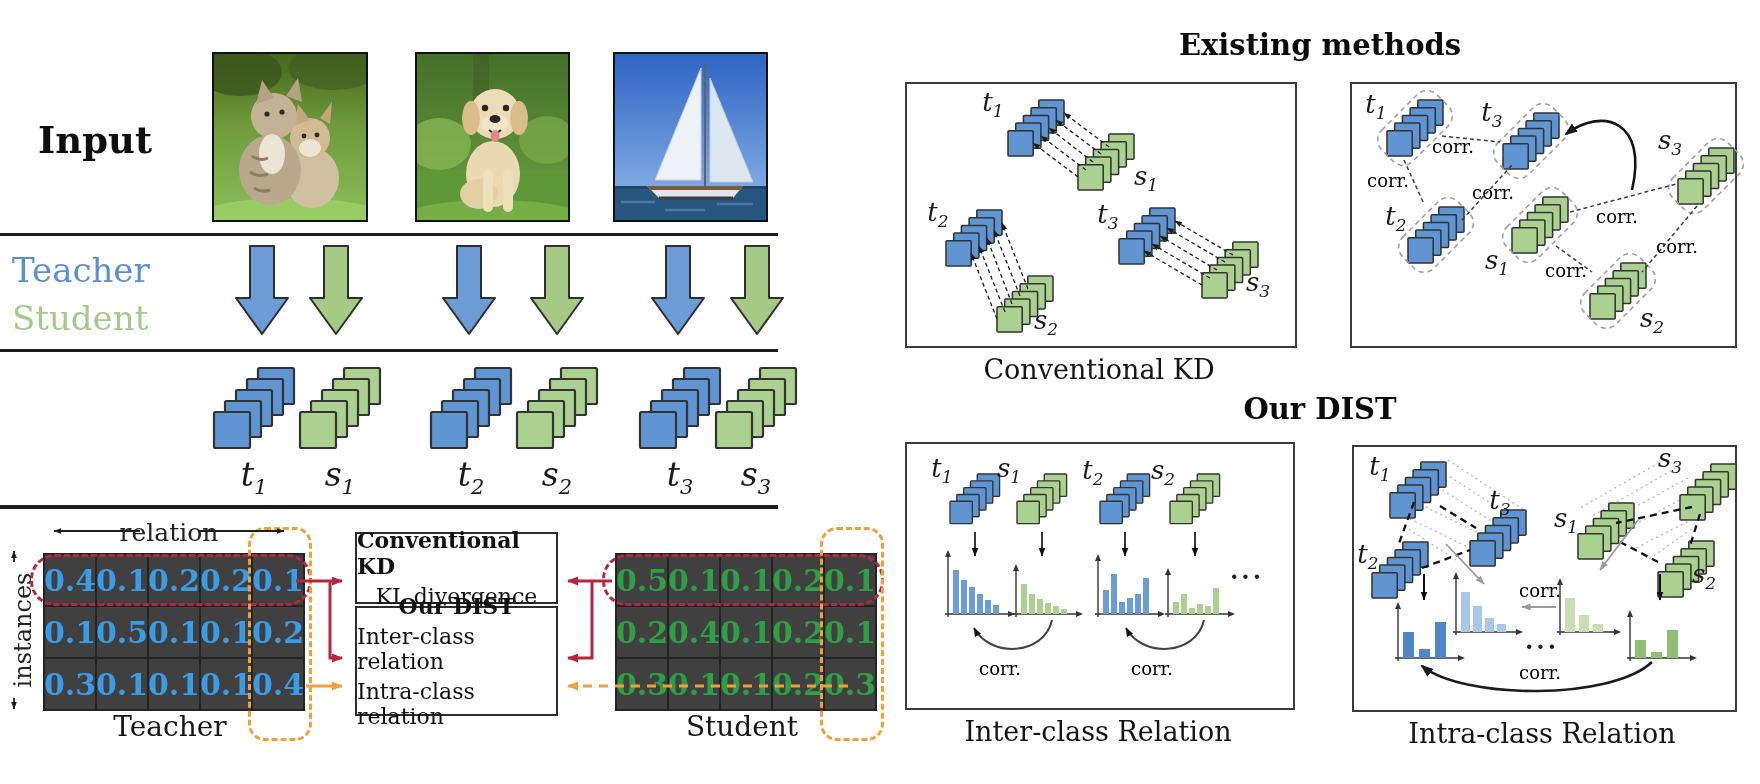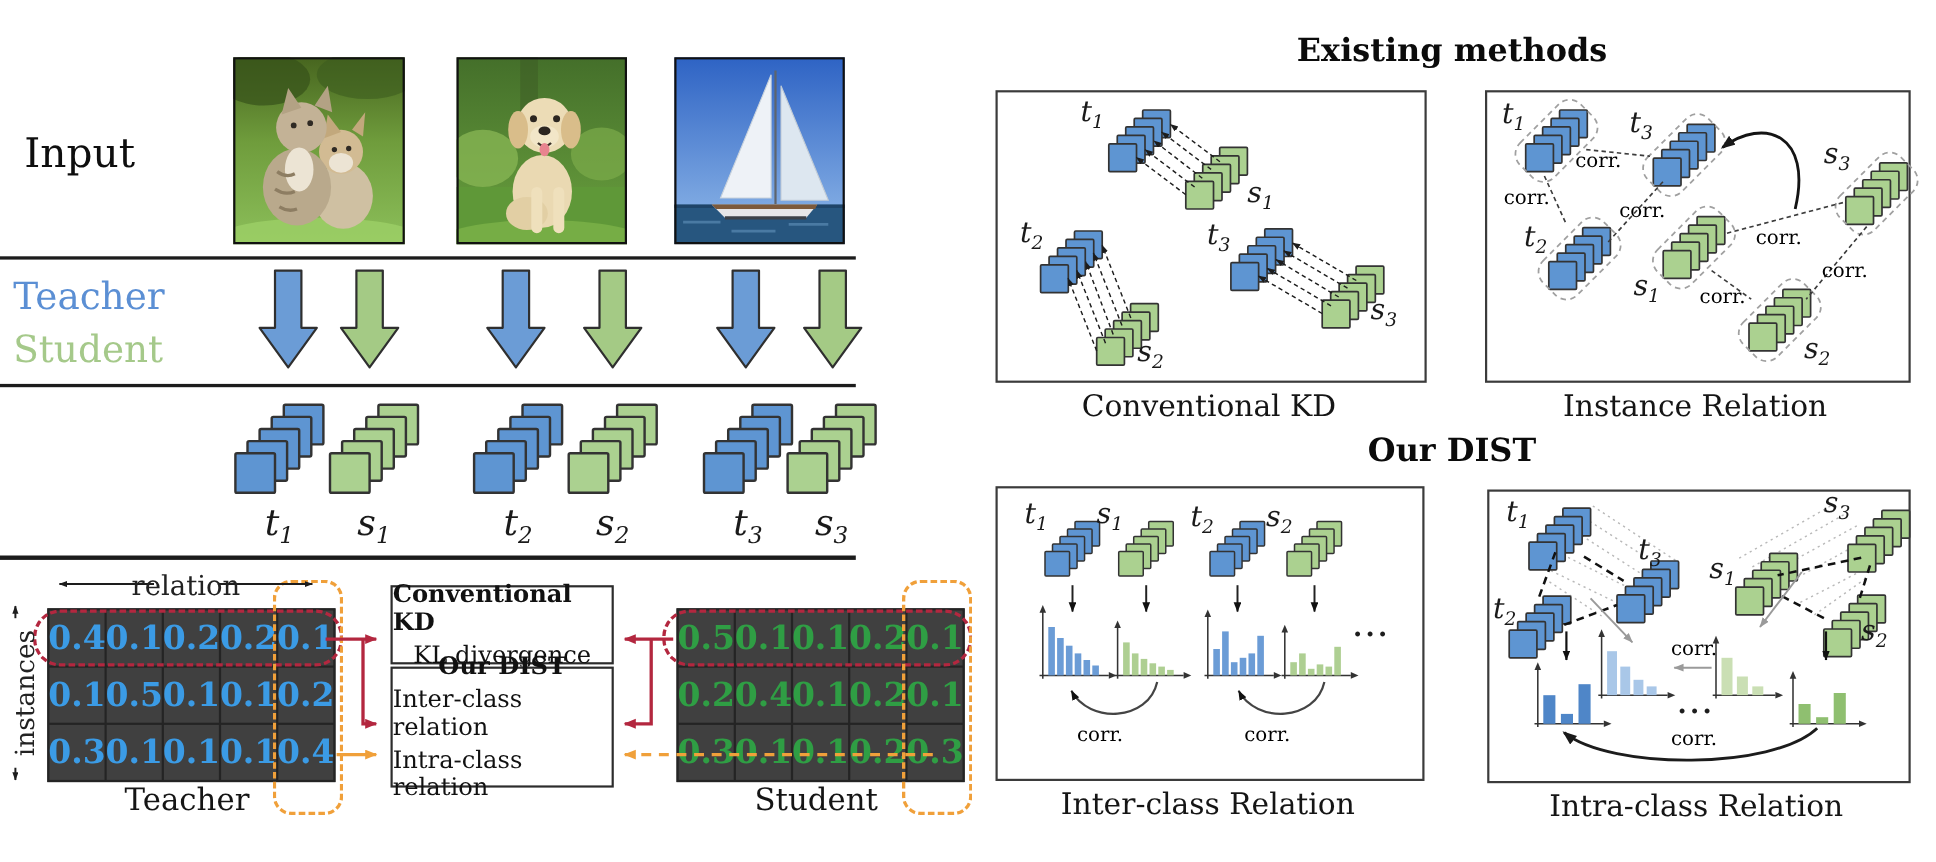--- a/index.html
+++ b/index.html
@@ -33,21 +33,21 @@
   .vlabel{position:absolute;left:-52px;top:615px;width:150px;height:30px;line-height:30px;
           text-align:center;transform:rotate(-90deg);font-size:24px;color:#222;z-index:30;}
   .overlay{position:absolute;left:0;top:0;z-index:20;}
   .imgbox{position:absolute;z-index:10;}
 </style>
 </head>
 <body>
 
 <div class="canvas">
 
-  <div class="biglab" style="left:22px;top:118px;">Input</div>
+  <div class="biglab" style="left:38px;top:118px;font-weight:bold;">Input</div>
 
   <svg class="imgbox" style="left:212px;top:52px;" width="156" height="170" viewBox="0 0 156 170" aria-label="two kittens on grass">
     <defs>
       <linearGradient id="gK" x1="0" y1="0" x2="0" y2="1">
         <stop offset="0" stop-color="#47651f"></stop>
           <stop offset="0.45" stop-color="#6f9c3c"></stop>
           <stop offset="1" stop-color="#8cbf5a"></stop>
       </linearGradient>
     </defs>
     <rect width="156" height="170" fill="url(#gK)"></rect>
@@ -194,21 +194,20 @@
 
   <div class="headbold" style="left:905px;top:28px;width:830px;">Existing methods</div>
   <div class="headbold" style="left:905px;top:392px;width:830px;">Our DIST</div>
 
   <div class="panel" style="left:905px;top:82px;width:388px;height:262px;"></div>
   <div class="panel" style="left:1350px;top:82px;width:383px;height:262px;"></div>
   <div class="panel" style="left:905px;top:442px;width:386px;height:264px;"></div>
   <div class="panel" style="left:1352px;top:445px;width:381px;height:263px;"></div>
 
   <div class="pcap" style="left:1099px;top:354px;">Conventional KD</div>
-  <div class="pcap" style="left:1541px;top:354px;">Instance Relation</div>
   <div class="pcap" style="left:1098px;top:716px;">Inter-class Relation</div>
   <div class="pcap" style="left:1542px;top:718px;">Intra-class Relation</div>
 
   <div class="mlab2" style="left:993px;top:104px;"><span>t</span><sub>1</sub></div>
   <div class="mlab2" style="left:1146px;top:178px;"><span>s</span><sub>1</sub></div>
   <div class="mlab2" style="left:938px;top:214px;"><span>t</span><sub>2</sub></div>
   <div class="mlab2" style="left:1046px;top:322px;"><span>s</span><sub>2</sub></div>
   <div class="mlab2" style="left:1108px;top:216px;"><span>t</span><sub>3</sub></div>
   <div class="mlab2" style="left:1258px;top:284px;"><span>s</span><sub>3</sub></div>
 

